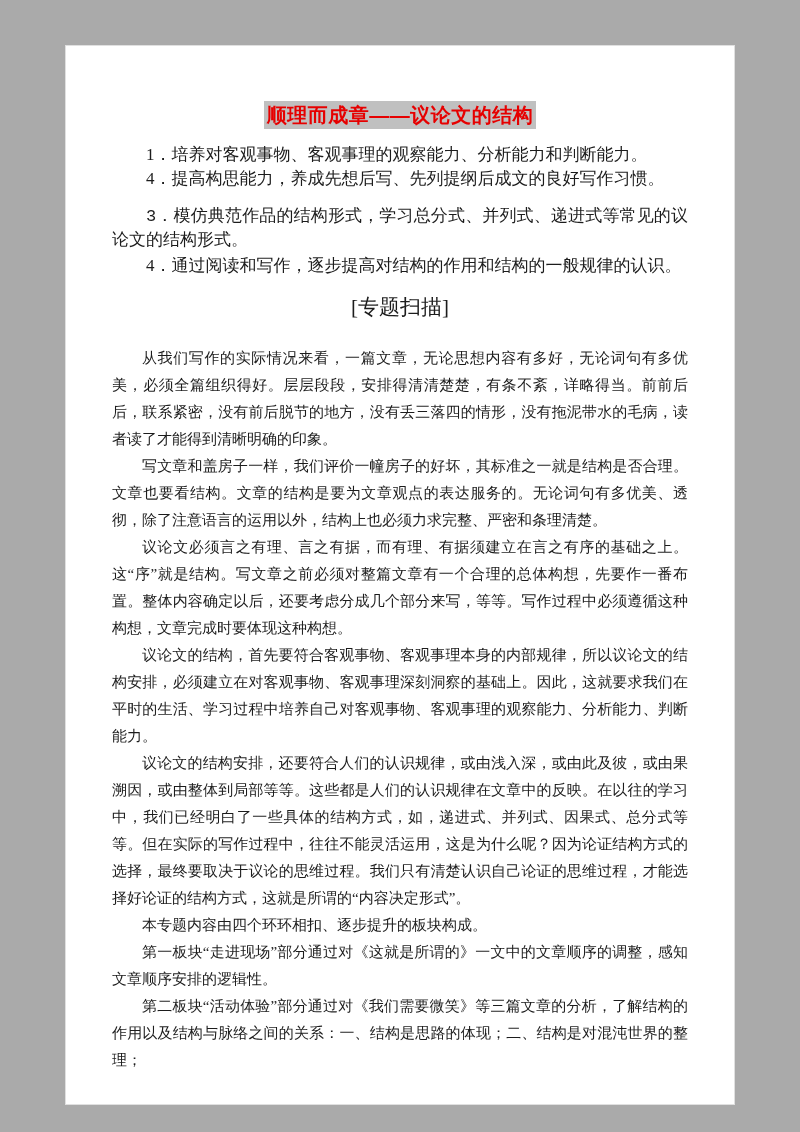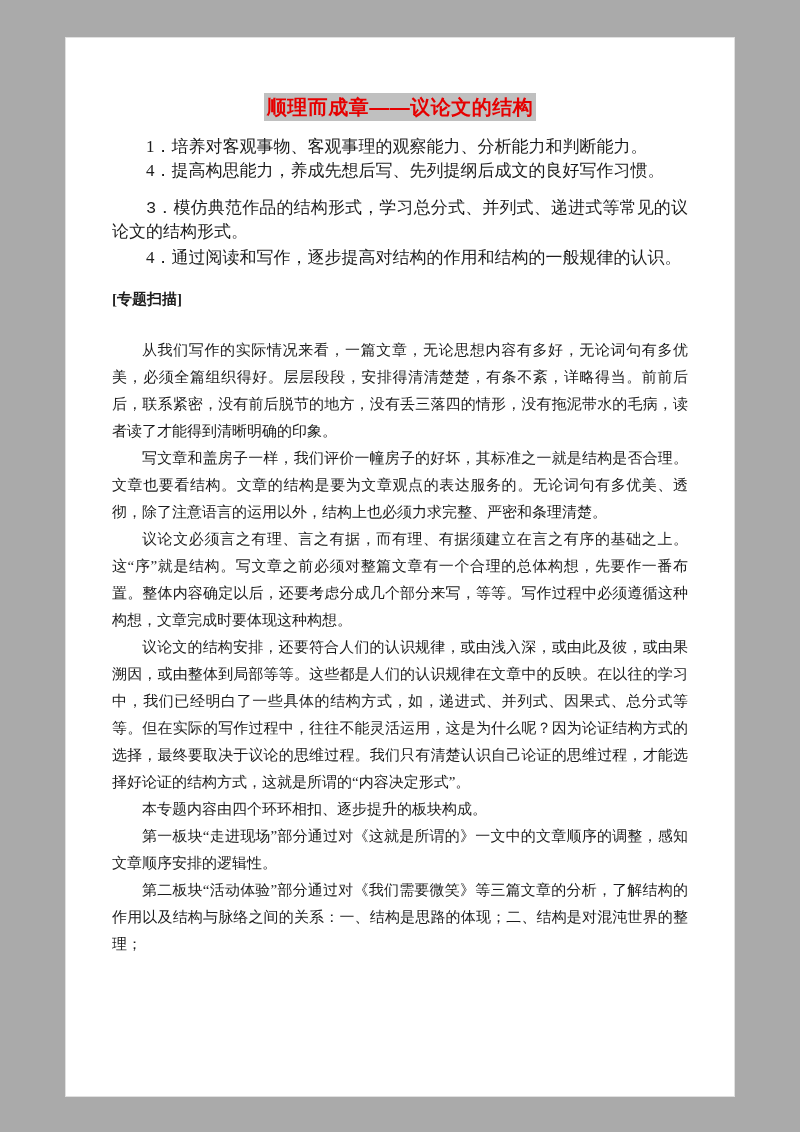--- a/index.html
+++ b/index.html
@@ -12,21 +12,21 @@
   *{box-sizing:border-box;}
   html,body{margin:0;padding:0;}
   body{
     width:800px;height:1132px;overflow:hidden;
     background:var(--surround);
     font-family:"Liberation Serif","DejaVu Serif",serif;
     color:var(--ink);
   }
   .paper{
     width:670px;height:1060px;
-    margin:2px auto;position:relative;top:35px;
+    margin:10px auto;position:relative;top:35px;
     background:var(--paper);
     border:1px solid rgba(0,0,0,0.12);
     padding:55px 46px 16px 46px;
   }
   .title-row{text-align:center;margin:0 0 14px 0;}
   .doc-title{
     display:inline-block;
     font-family:"Liberation Sans","DejaVu Sans",sans-serif;
     font-weight:bold;font-size:20px;line-height:28px;
     color:var(--title-color);
@@ -34,23 +34,22 @@
     padding:0 3px;
     letter-spacing:0.5px;
   }
   .objectives p{
     margin:0;font-size:17px;line-height:24px;
     text-indent:2em;text-align:justify;
   }
   .objectives p:nth-child(3){margin-top:14px;font-family:Liberation Mono, monospace;}
   .objectives p:nth-child(4){line-height:26px;}
   .section-heading{
-    font-size:15px;line-height:24px;
+    text-align:center;font-size:21px;line-height:24px;
     margin:16px 0 26px 0;
-    font-weight:bold;
   }
   .body-text p{
     margin:0;font-size:15px;line-height:27px;
     text-indent:2em;text-align:justify;
   }
 </style>
 </head>
 <body>
 
 <div class="paper">
@@ -64,18 +63,19 @@
       <p>3．模仿典范作品的结构形式，学习总分式、并列式、递进式等常见的议论文的结构形式。</p>
       <p>4．通过阅读和写作，逐步提高对结构的作用和结构的一般规律的认识。</p>
     </div>
 
   <div class="section-heading">[专题扫描]</div>
 
   <div class="body-text">
       <p>从我们写作的实际情况来看，一篇文章，无论思想内容有多好，无论词句有多优美，必须全篇组织得好。层层段段，安排得清清楚楚，有条不紊，详略得当。前前后后，联系紧密，没有前后脱节的地方，没有丢三落四的情形，没有拖泥带水的毛病，读者读了才能得到清晰明确的印象。</p>
       <p>写文章和盖房子一样，我们评价一幢房子的好坏，其标准之一就是结构是否合理。文章也要看结构。文章的结构是要为文章观点的表达服务的。无论词句有多优美、透彻，除了注意语言的运用以外，结构上也必须力求完整、严密和条理清楚。</p>
       <p>议论文必须言之有理、言之有据，而有理、有据须建立在言之有序的基础之上。这“序”就是结构。写文章之前必须对整篇文章有一个合理的总体构想，先要作一番布置。整体内容确定以后，还要考虑分成几个部分来写，等等。写作过程中必须遵循这种构想，文章完成时要体现这种构想。</p>
+      <p>议论文的结构，首先要符合客观事物、客观事理本身的内部规律，所以议论文的结构安排，必须建立在对客观事物、客观事理深刻洞察的基础上。因此，这就要求我们在平时的生活、学习过程中培养自己对客观事物、客观事理的观察能力、分析能力、判断能力。</p>
       <p>议论文的结构安排，还要符合人们的认识规律，或由浅入深，或由此及彼，或由果溯因，或由整体到局部等等。这些都是人们的认识规律在文章中的反映。在以往的学习中，我们已经明白了一些具体的结构方式，如，递进式、并列式、因果式、总分式等等。但在实际的写作过程中，往往不能灵活运用，这是为什么呢？因为论证结构方式的选择，最终要取决于议论的思维过程。我们只有清楚认识自己论证的思维过程，才能选择好论证的结构方式，这就是所谓的“内容决定形式”。</p>
       <p>本专题内容由四个环环相扣、逐步提升的板块构成。</p>
       <p>第一板块“走进现场”部分通过对《这就是所谓的》一文中的文章顺序的调整，感知文章顺序安排的逻辑性。</p>
       <p>第二板块“活动体验”部分通过对《我们需要微笑》等三篇文章的分析，了解结构的作用以及结构与脉络之间的关系：一、结构是思路的体现；二、结构是对混沌世界的整理；</p>
     </div>
 </div>
 
 </body></html>

